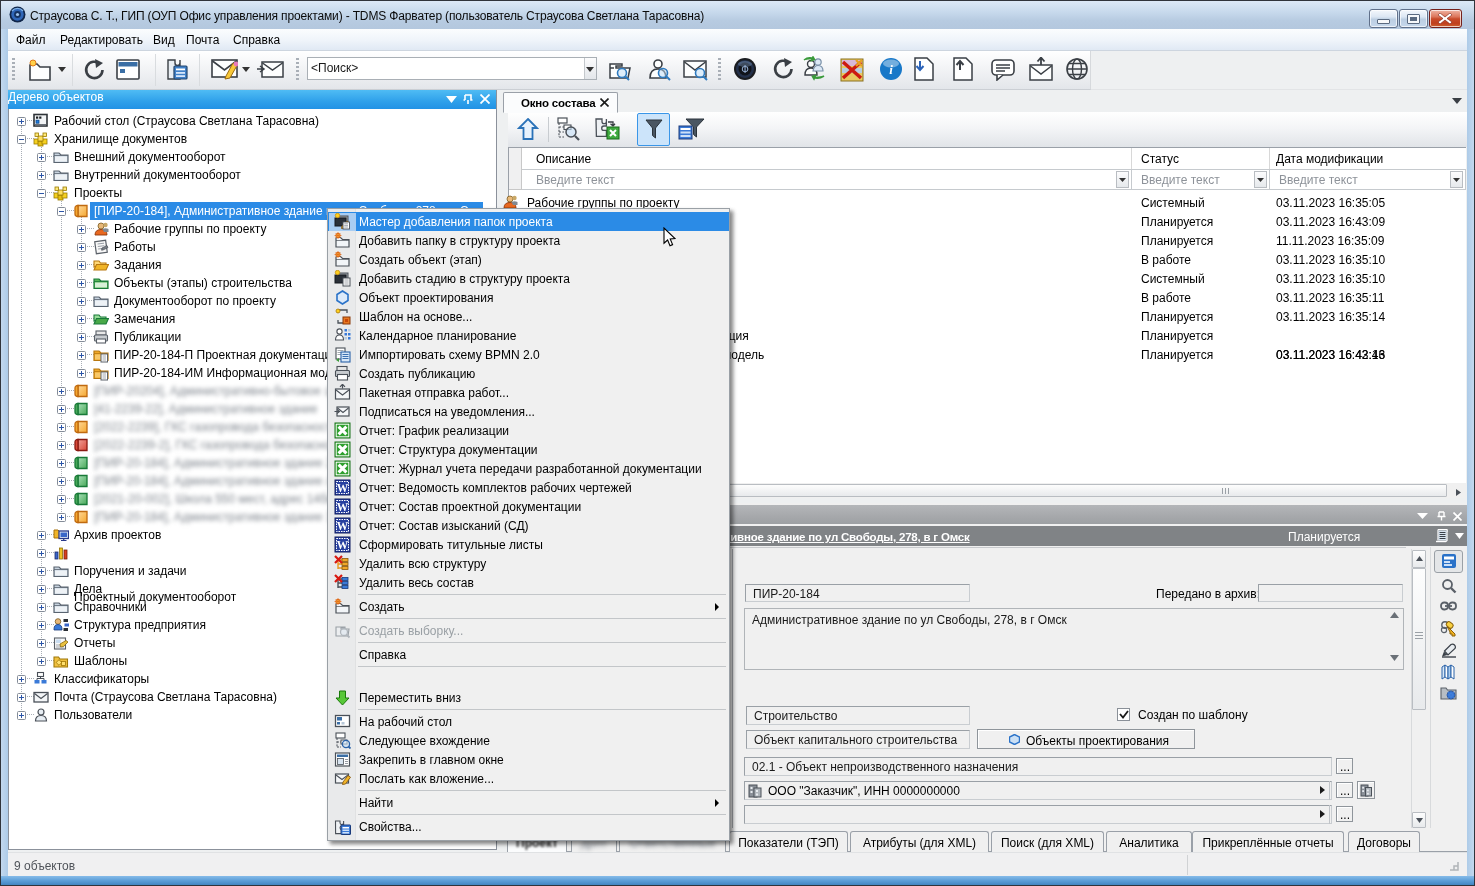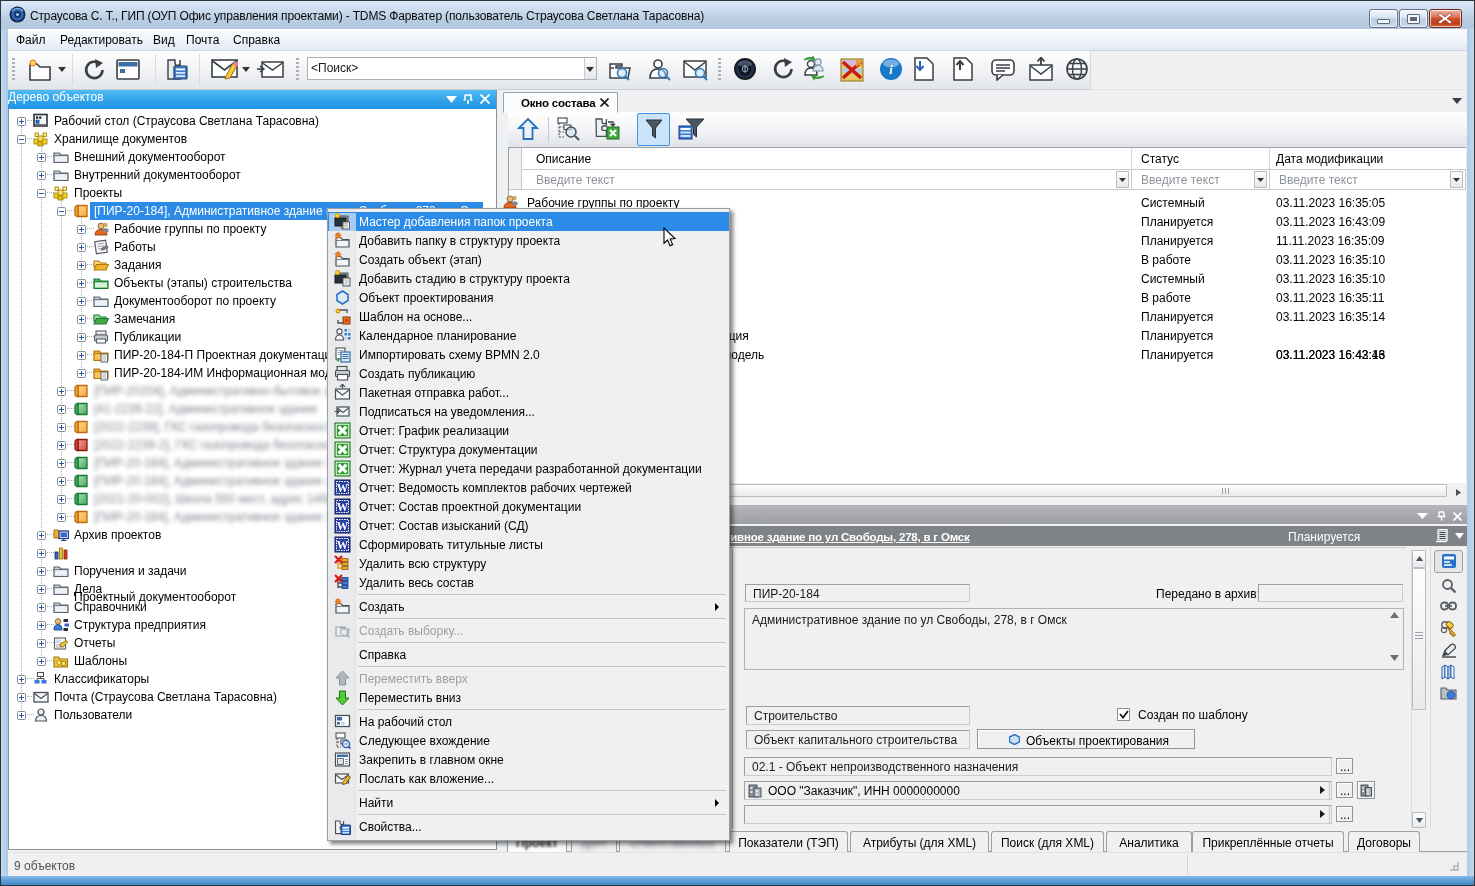--- a/index.html
+++ b/index.html
@@ -1170,26 +1170,20 @@
 <circle cx="10" cy="10" r="3.5" fill="rgba(220,230,240,.5)" stroke="#b0b6bc" stroke-width="1.3"></circle>
         <path d="M12.5 12.5 L15.5 15.5" stroke="#b0b6bc" stroke-width="1.8"></path>
       </svg>
       <span class="lbl">Создать выборку...</span>
     </div>
     <div class="csep" style="top:433px;"></div>
     <div class="ci" style="top:436px;">
       <span class="lbl">Справка</span>
     </div>
     <div class="csep" style="top:457px;"></div>
-    <div class="ci dis" style="top:460px;">
-      <svg class="cicon" width="17" height="17" viewBox="0 0 17 17">
-        <path d="M8.5 1 L15 8 L11.5 8 L11.5 15 L5.5 15 L5.5 8 L2 8 Z" fill="#b0b6bc" stroke="#8a9098" stroke-width="1"></path>
-      </svg>
-      <span class="lbl">Переместить вверх</span>
-    </div>
     <div class="ci" style="top:479px;">
       <svg class="cicon" width="17" height="17" viewBox="0 0 17 17">
         <path d="M8.5 16 L2 9 L5.5 9 L5.5 2 L11.5 2 L11.5 9 L15 9 Z" fill="#58c838" stroke="#1a7a0a" stroke-width="1"></path>
       </svg>
       <span class="lbl">Переместить вниз</span>
     </div>
     <div class="csep" style="top:500px;"></div>
     <div class="ci" style="top:503px;">
       <svg class="cicon" width="17" height="17" viewBox="0 0 17 17">
         <rect x="1.5" y="2.5" width="14" height="11" fill="#fff" stroke="#4a5058" stroke-width="1.3"></rect>

